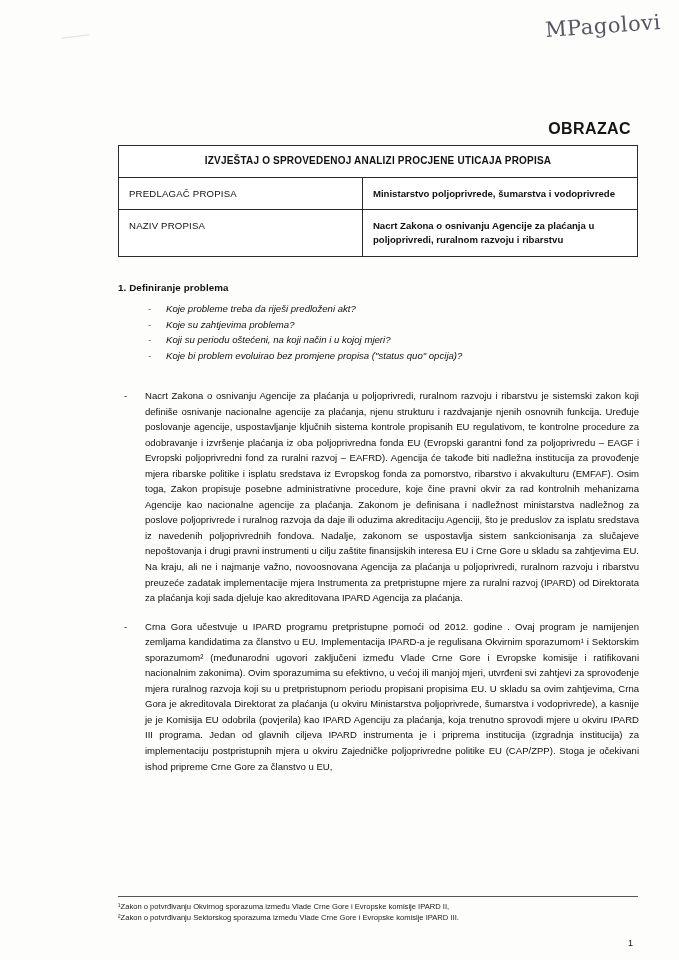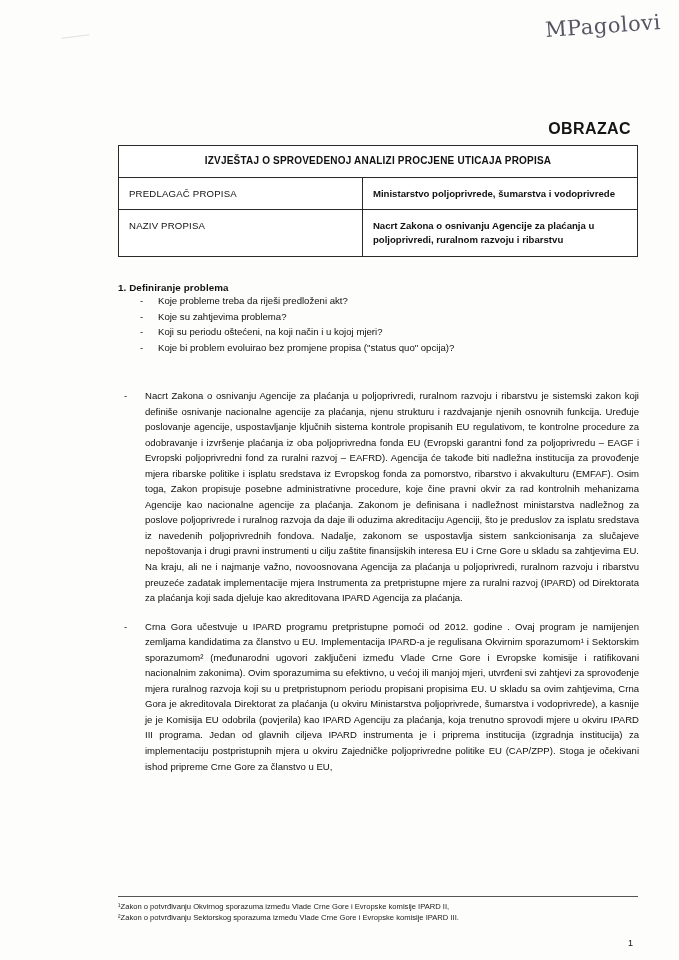--- a/index.html
+++ b/index.html
@@ -99,23 +99,24 @@
     top: 282px;
     width: 520px;
   }
   .section-heading {
     font-family: "Liberation Sans", sans-serif;
     font-size: 9.8px;
     font-weight: bold;
     letter-spacing: 0.1px;
   }
   .q-list {
-    margin: 0;
+    margin: 8px;
     padding: 0;
     list-style: none;
+    font-style: italic;
   }
   .q-list li {
     font-family: "Liberation Sans", sans-serif;
     font-size: 9.6px;
     line-height: 1.62;
     padding-left: 40px;
     position: relative;
   }
   .q-list li:before {
     content: "-";

